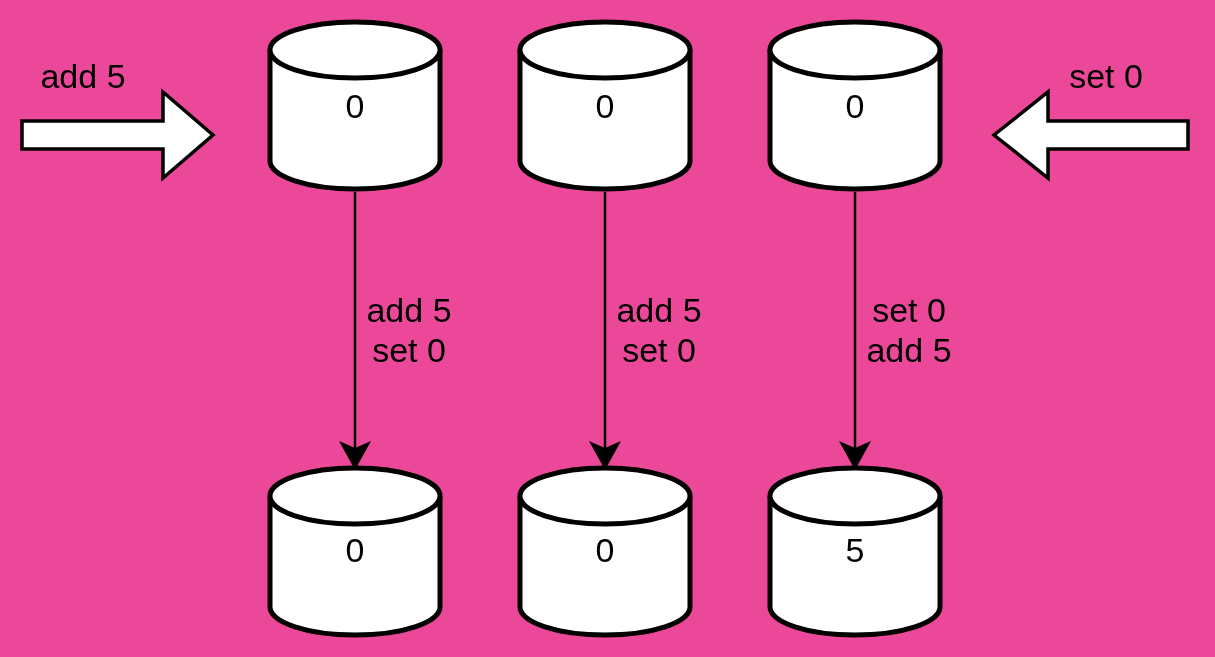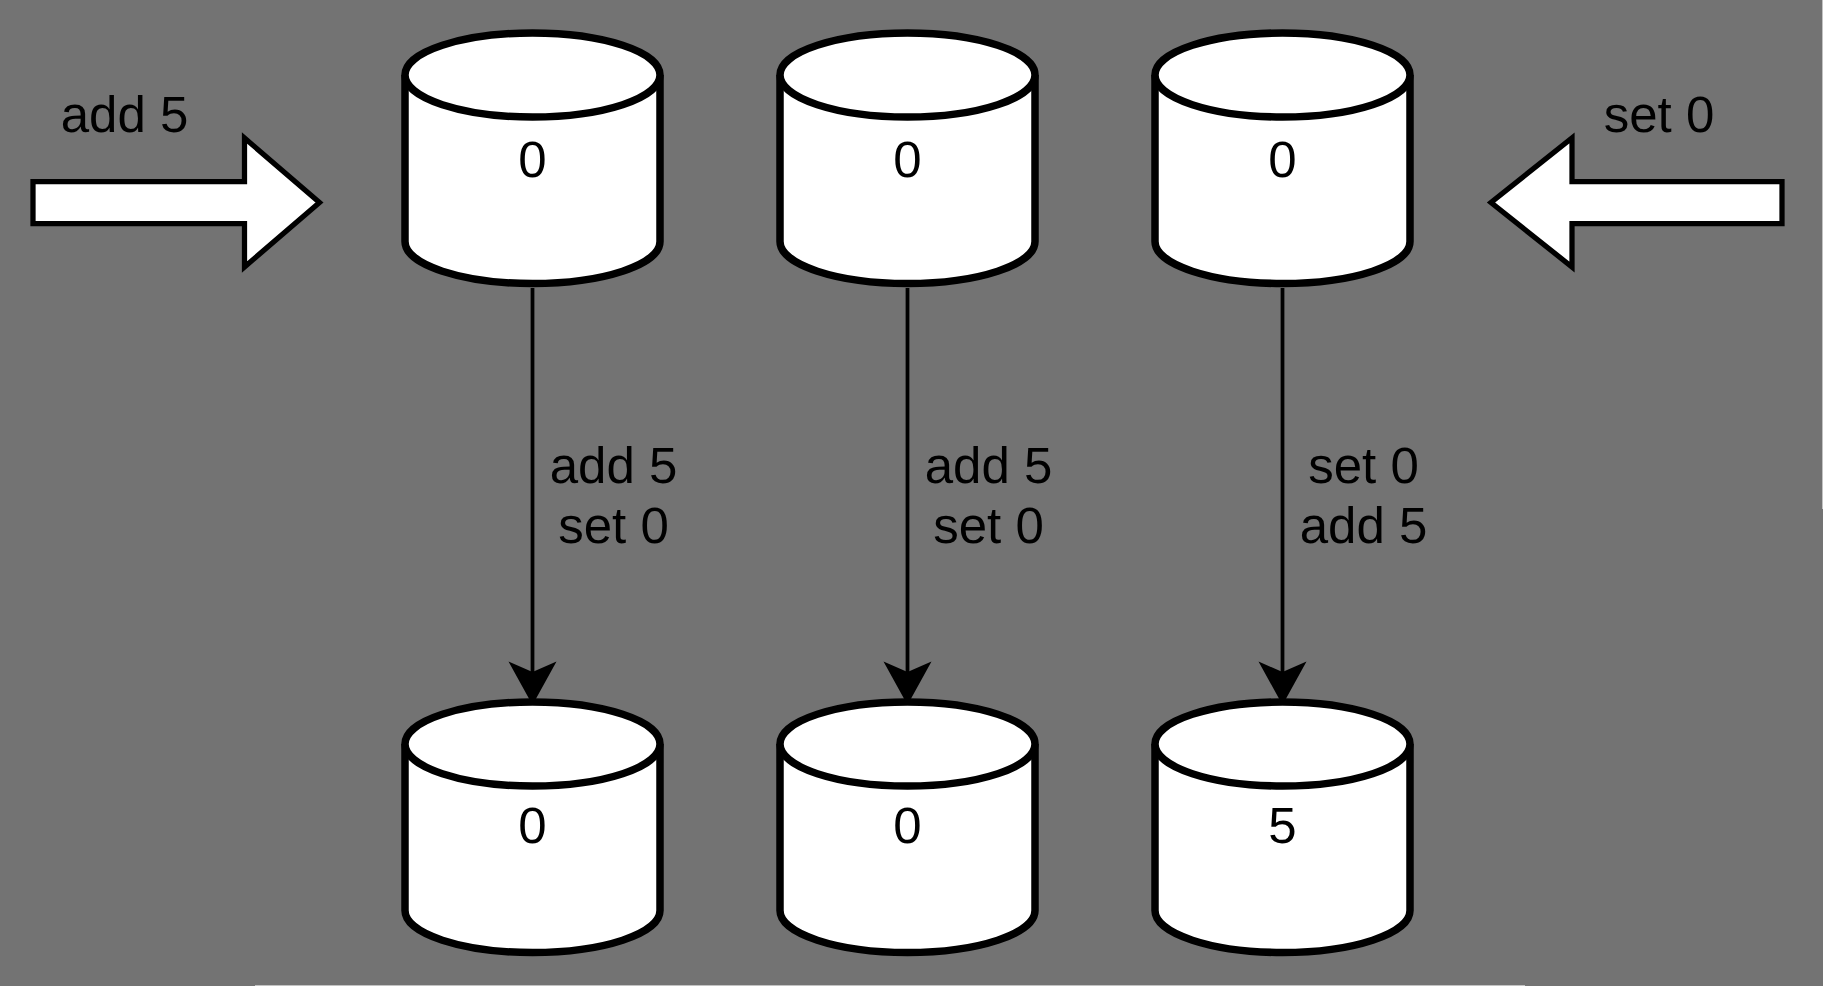--- a/index.html
+++ b/index.html
@@ -3,21 +3,21 @@
 <meta charset="utf-8">
 <style>
   html, body {
     margin: 0;
     padding: 0;
     background: #ffffff;
   }
   .canvas-wrap {
     width: 1215px;
     height: 657px;
-    background: #737373;
+    background: #ec4899;
     overflow: hidden;
   }
   svg text {
     font-family: "Liberation Sans", sans-serif;
     font-size: 34px;
     fill: #000000;
     text-anchor: middle;
   }
   .cyl-body, .cyl-top {
     fill: #ffffff;

